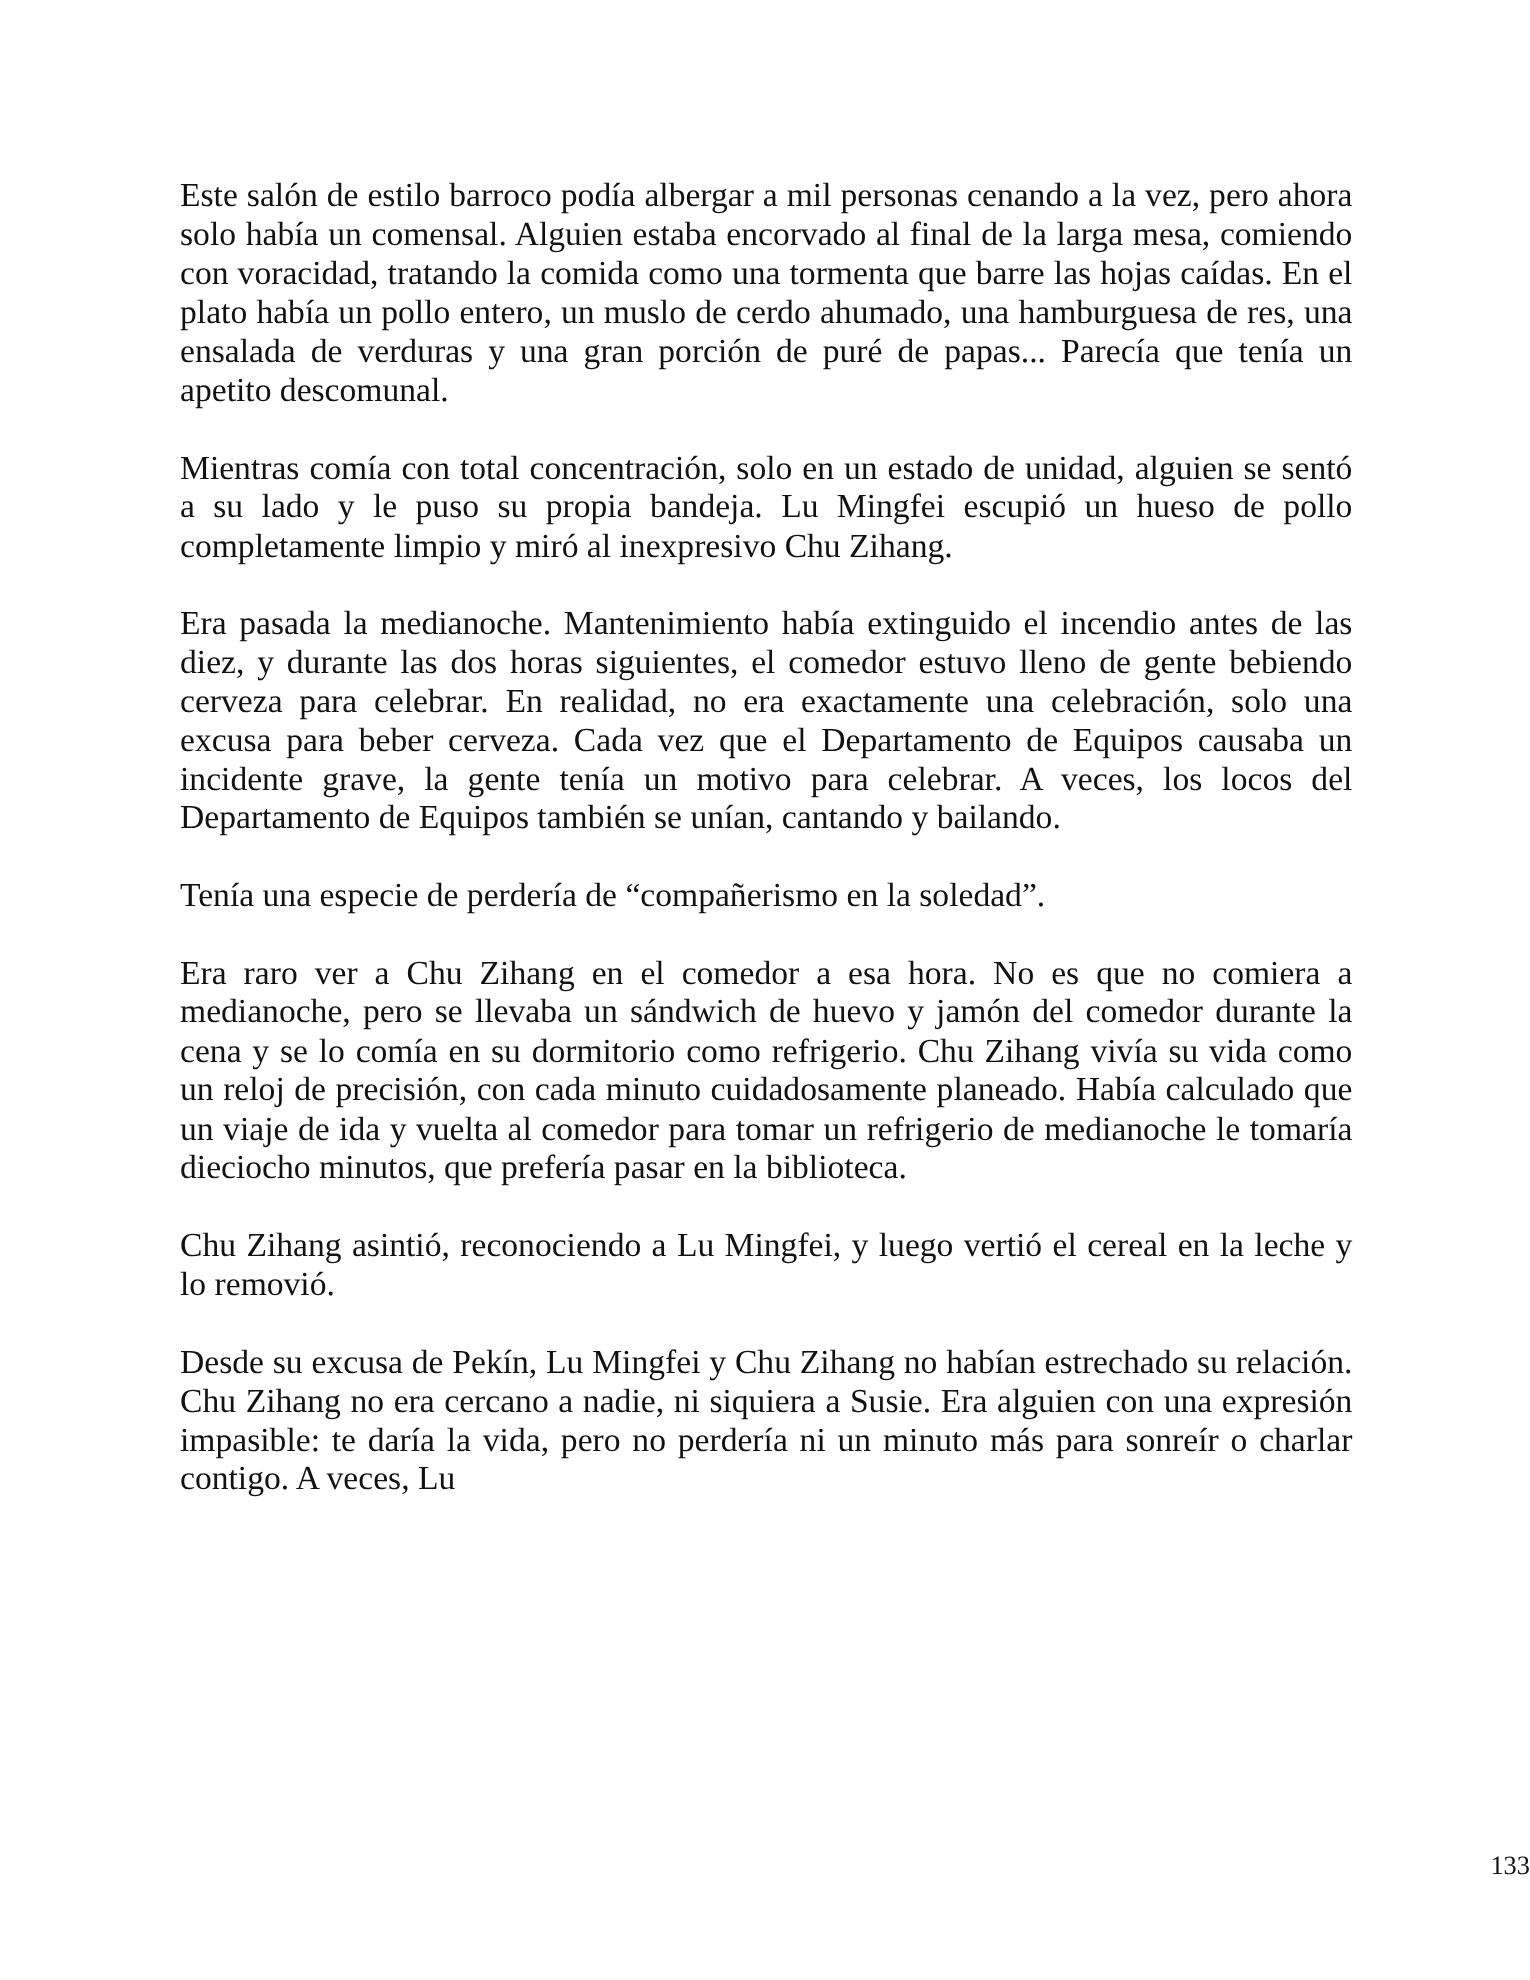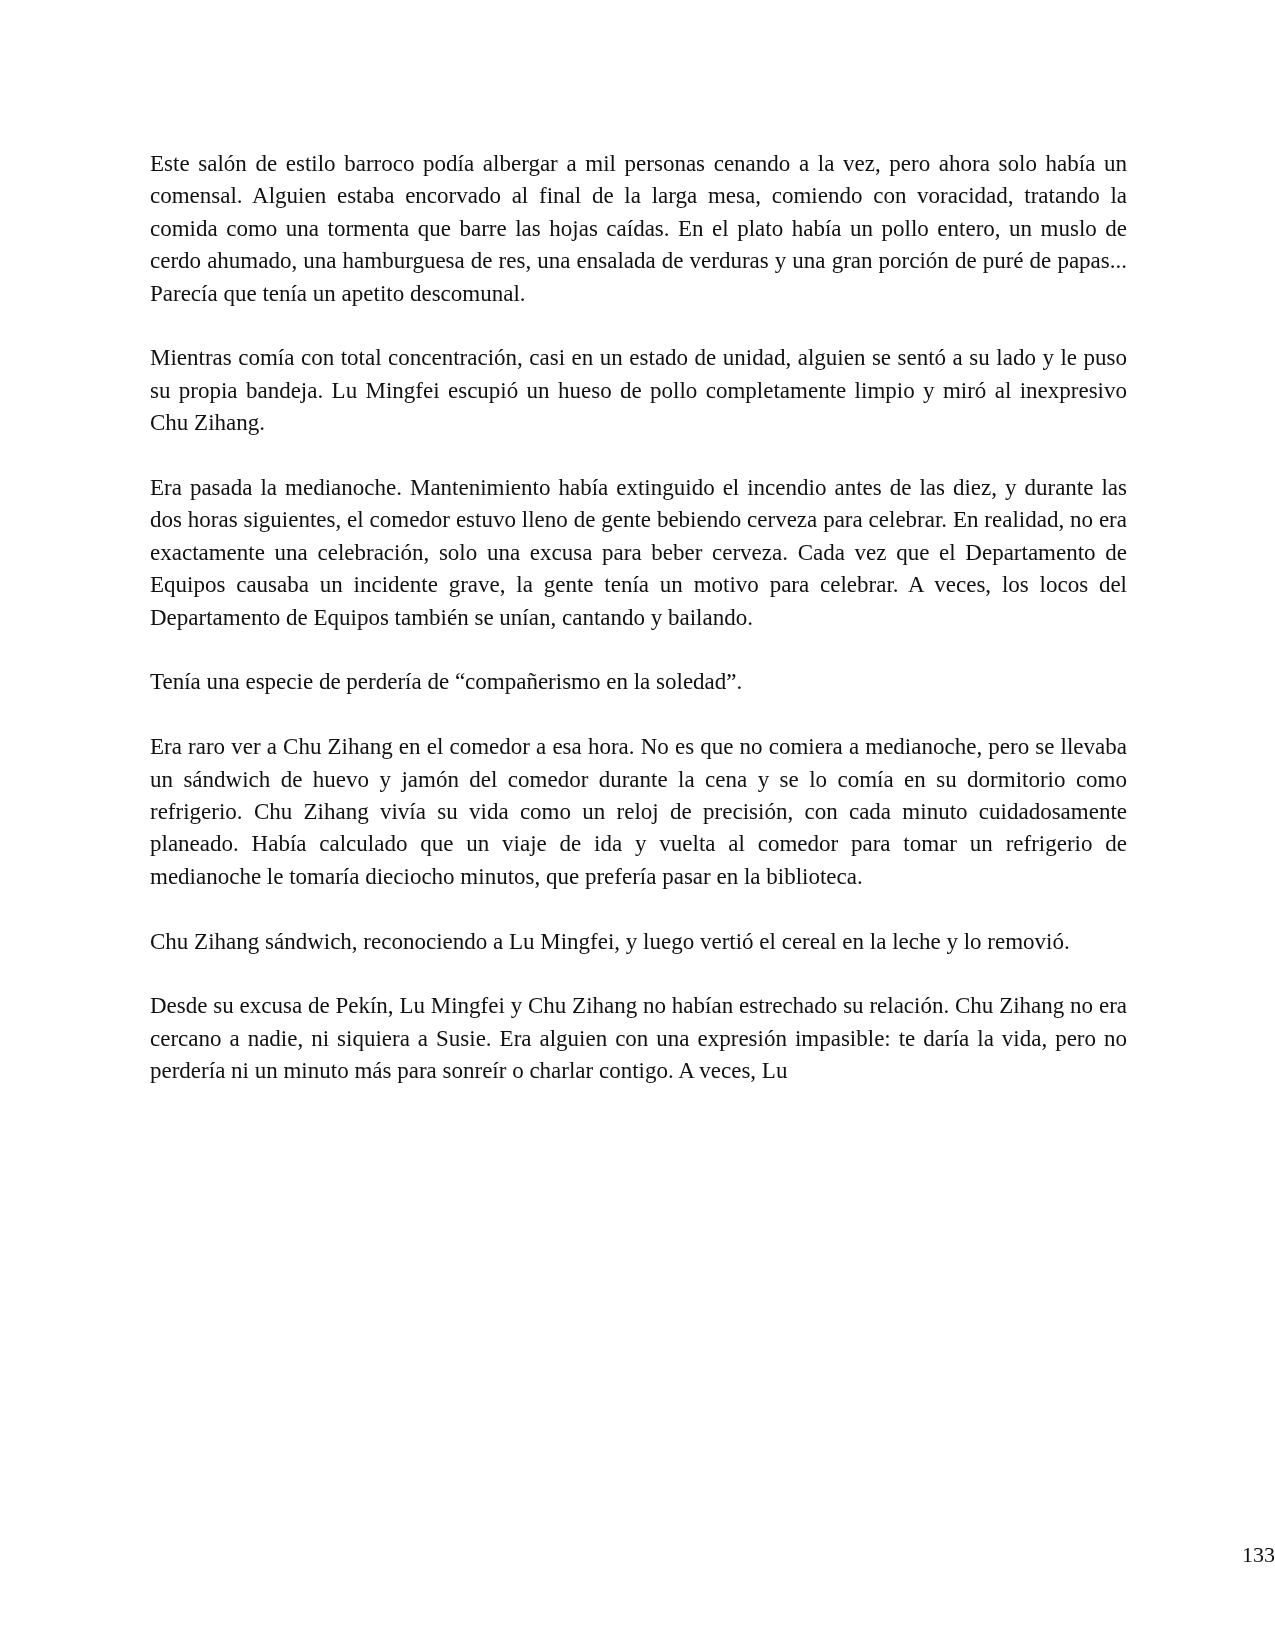--- a/index.html
+++ b/index.html
@@ -3,21 +3,21 @@
 <meta charset="utf-8">
 <style>
   html, body { margin: 0; padding: 0; background: #ffffff; }
   body { width: 1275px; height: 1650px; position: relative; overflow: hidden; }
   .page {
     position: absolute;
     left: 150px;
     top: 148px;
     width: 977px;
     font-family: "Liberation Serif", "DejaVu Serif", serif;
-    font-size: 23px;
+    font-size: 28px;
     line-height: 32.4px;
     color: #111111;
   }
   .para {
     margin: 0 0 32.4px 0;
     text-align: justify;
   }
   .para.last { margin-bottom: 0; }
   .page-number {
     position: absolute;
@@ -28,21 +28,21 @@
     font-family: "Liberation Serif", "DejaVu Serif", serif;
     font-size: 22px;
     color: #111111;
   }
 </style>
 </head>
 <body>
 
 <div class="page">
   <p class="para">Este salón de estilo barroco podía albergar a mil personas cenando a la vez, pero ahora solo había un comensal. Alguien estaba encorvado al final de la larga mesa, comiendo con voracidad, tratando la comida como una tormenta que barre las hojas caídas. En el plato había un pollo entero, un muslo de cerdo ahumado, una hamburguesa de res, una ensalada de verduras y una gran porción de puré de papas... Parecía que tenía un apetito descomunal.</p>
-  <p class="para">Mientras comía con total concentración, casi en un estado de unidad, alguien se sentó a su lado y le puso su propia bandeja. Lu Mingfei escupió un hueso de pollo completamente limpio y miró al inexpresivo Chu Zihang.</p>
+  <p class="para">Mientras comía con total concentración, solo en un estado de unidad, alguien se sentó a su lado y le puso su propia bandeja. Lu Mingfei escupió un hueso de pollo completamente limpio y miró al inexpresivo Chu Zihang.</p>
   <p class="para">Era pasada la medianoche. Mantenimiento había extinguido el incendio antes de las diez, y durante las dos horas siguientes, el comedor estuvo lleno de gente bebiendo cerveza para celebrar. En realidad, no era exactamente una celebración, solo una excusa para beber cerveza. Cada vez que el Departamento de Equipos causaba un incidente grave, la gente tenía un motivo para celebrar. A veces, los locos del Departamento de Equipos también se unían, cantando y bailando.</p>
   <p class="para">Tenía una especie de perdería de “compañerismo en la soledad”.</p>
   <p class="para">Era raro ver a Chu Zihang en el comedor a esa hora. No es que no comiera a medianoche, pero se llevaba un sándwich de huevo y jamón del comedor durante la cena y se lo comía en su dormitorio como refrigerio. Chu Zihang vivía su vida como un reloj de precisión, con cada minuto cuidadosamente planeado. Había calculado que un viaje de ida y vuelta al comedor para tomar un refrigerio de medianoche le tomaría dieciocho minutos, que prefería pasar en la biblioteca.</p>
-  <p class="para">Chu Zihang sándwich, reconociendo a Lu Mingfei, y luego vertió el cereal en la leche y lo removió.</p>
+  <p class="para">Chu Zihang asintió, reconociendo a Lu Mingfei, y luego vertió el cereal en la leche y lo removió.</p>
   <p class="para last">Desde su excusa de Pekín, Lu Mingfei y Chu Zihang no habían estrechado su relación. Chu Zihang no era cercano a nadie, ni siquiera a Susie. Era alguien con una expresión impasible: te daría la vida, pero no perdería ni un minuto más para sonreír o charlar contigo. A veces, Lu</p>
 </div>
 
 <div class="page-number">133</div>
 
 </body></html>

